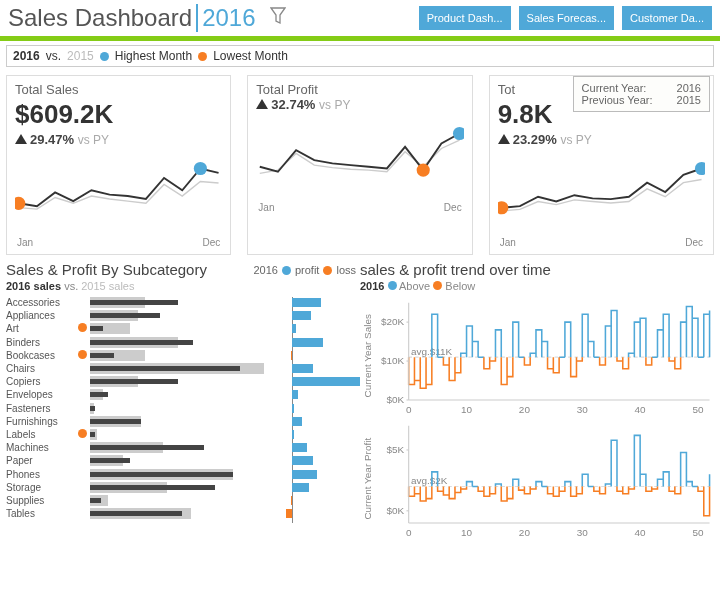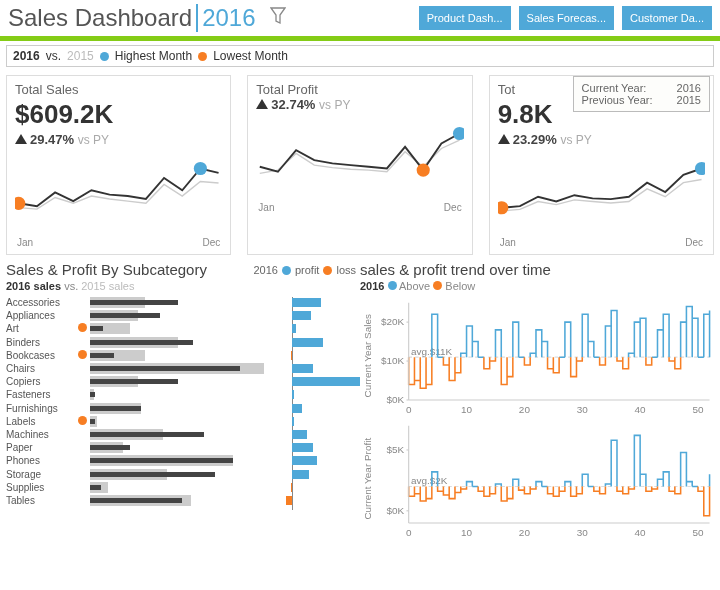--- a/index.html
+++ b/index.html
@@ -241,20 +241,33 @@
       <div class="bar-prev" style="width:27.368421052631582%"></div>
       <div class="bar-cur" style="width:50.526315789473685%"></div>
     </div>
     <div class="pl">
       <div class="zeroline"></div>
       <div class="pbar profit" style="width:68px"></div>
 
     </div>
   </div>
           <div class="row">
+    <div class="rname">Envelopes</div>
+    <div class="rdot"></div>
+    <div class="bars">
+      <div class="bar-prev" style="width:7.368421052631578%"></div>
+      <div class="bar-cur" style="width:10.526315789473683%"></div>
+    </div>
+    <div class="pl">
+      <div class="zeroline"></div>
+      <div class="pbar profit" style="width:6.276923076923078px"></div>
+
+    </div>
+  </div>
+          <div class="row">
     <div class="rname">Fasteners</div>
     <div class="rdot"></div>
     <div class="bars">
       <div class="bar-prev" style="width:2.1052631578947367%"></div>
       <div class="bar-cur" style="width:3.1578947368421053%"></div>
     </div>
     <div class="pl">
       <div class="zeroline"></div>
       <div class="pbar profit" style="width:2.0923076923076924px"></div>
 

